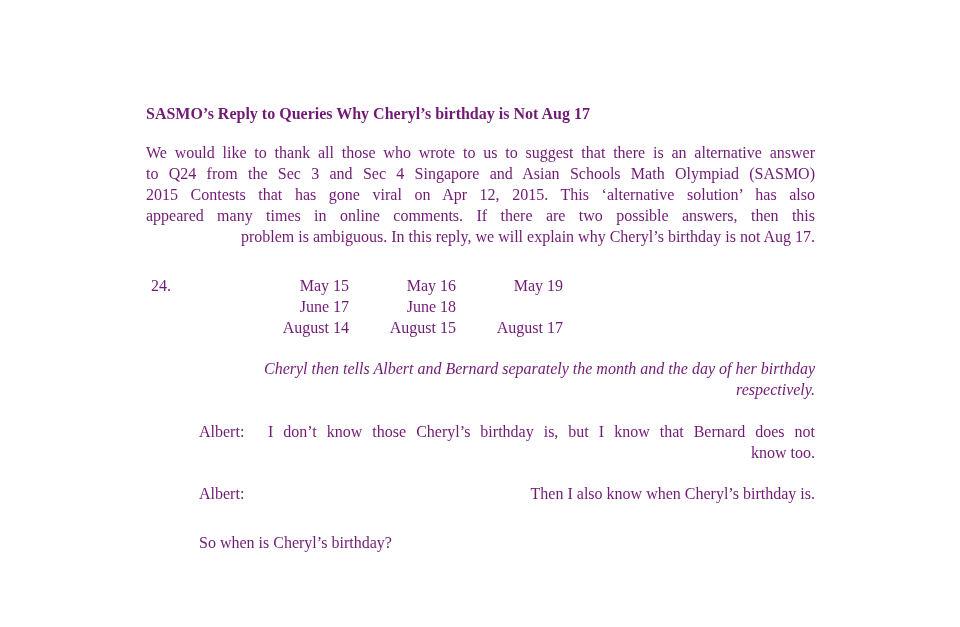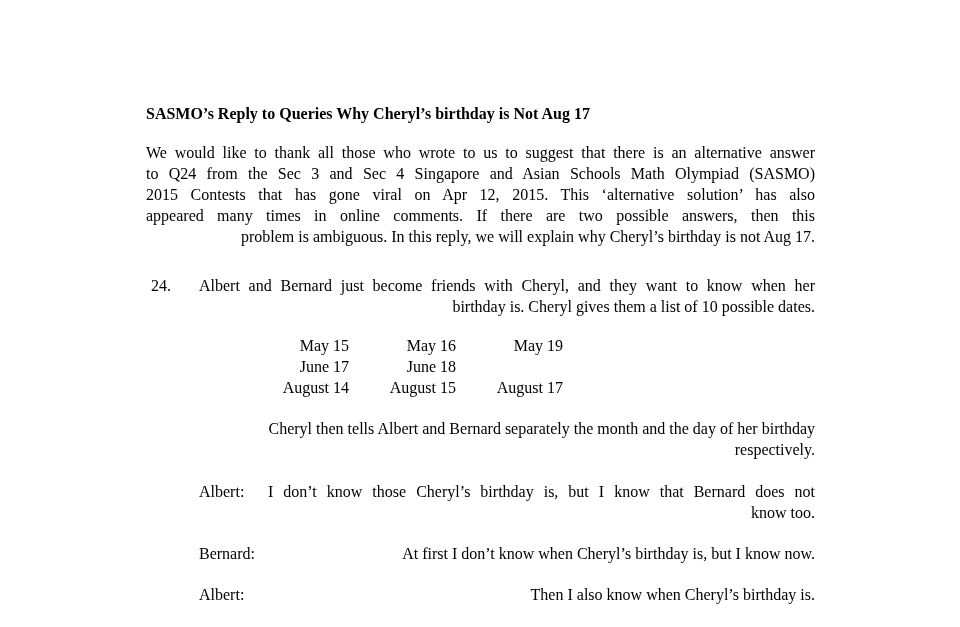--- a/index.html
+++ b/index.html
@@ -9,21 +9,21 @@
   }
   .page {
     position: relative;
     width: 960px;
     height: 627px;
     background: #ffffff;
     overflow: hidden;
     font-family: "Liberation Serif", "DejaVu Serif", serif;
     font-size: 16px;
     line-height: 21px;
-    color: #000000;
+    color: #701a75;
   }
   .content {
     position: absolute;
     top: 103px;
     left: 146px;
     width: 669px;
   }
   .title {
     font-size: 16px;
     font-weight: bold;
@@ -53,21 +53,21 @@
     margin-top: 18px;
     margin-left: 43px;
     width: 321px;
   }
   .dates-row { display: flex; }
   .date-cell {
     width: 107px;
     flex: 0 0 107px;
     text-align: right;
   }
-  .explain { margin-top: 20px; }
+  .explain { margin-top: 20px; font-style: italic; }
   .dialogue { margin-top: 21px; }
   .dialogue-row { display: flex; margin-top: 20px; }
   .speaker {
     width: 69px;
     flex: 0 0 69px;
   }
   .speech { width: 547px; flex: 0 0 547px; }
   .closing { margin-top: 28px; }
 </style>
 </head>
@@ -82,24 +82,20 @@
       <div class="jline">We would like to thank all those who wrote to us to suggest that there is an alternative answer</div>
       <div class="jline">to Q24 from the Sec 3 and Sec 4 Singapore and Asian Schools Math Olympiad (SASMO)</div>
       <div class="jline">2015 Contests that has gone viral on Apr 12, 2015. This ‘alternative solution’ has also</div>
       <div class="jline">appeared many times in online comments. If there are two possible answers, then this</div>
       <div class="line">problem is ambiguous. In this reply, we will explain why Cheryl’s birthday is not Aug 17.</div>
     </div>
 
     <div class="q-block">
       <span class="q-num">24.</span>
 
-      <div class="para">
-        <div class="jline">Albert and Bernard just become friends with Cheryl, and they want to know when her</div>
-        <div class="line">birthday is. Cheryl gives them a list of 10 possible dates.</div>
-      </div>
 
       <div class="dates">
         <div class="dates-row">
           <span class="date-cell">May 15</span>
           <span class="date-cell">May 16</span>
           <span class="date-cell">May 19</span>
         </div>
         <div class="dates-row">
           <span class="date-cell">June 17</span>
           <span class="date-cell">June 18</span>
@@ -119,26 +115,20 @@
 
       <div class="dialogue">
         <div class="dialogue-row">
           <span class="speaker">Albert:</span>
           <div class="speech">
             <div class="jline">I don’t know those Cheryl’s birthday is, but I know that Bernard does not</div>
             <div class="line">know too.</div>
           </div>
         </div>
         <div class="dialogue-row">
-          <span class="speaker">Bernard:</span>
-          <div class="speech">
-            <div class="line">At first I don’t know when Cheryl’s birthday is, but I know now.</div>
-          </div>
-        </div>
-        <div class="dialogue-row">
           <span class="speaker">Albert:</span>
           <div class="speech">
             <div class="line">Then I also know when Cheryl’s birthday is.</div>
           </div>
         </div>
       </div>
 
       <div class="closing">So when is Cheryl’s birthday?</div>
     </div>
 

